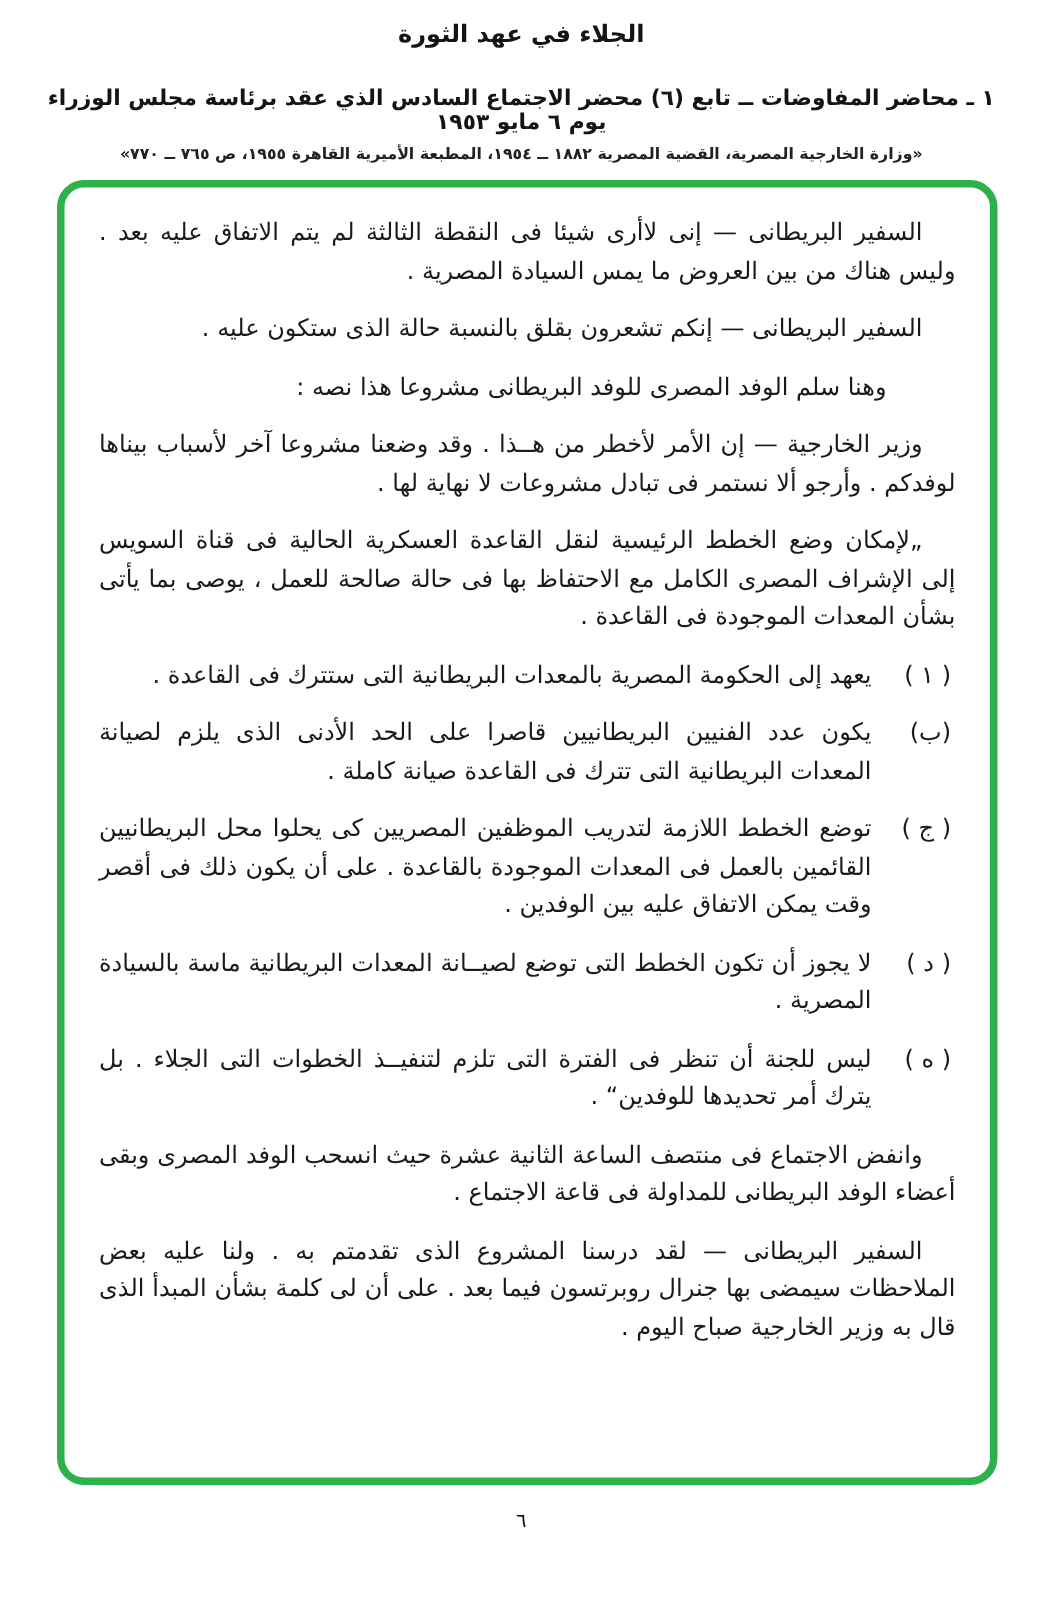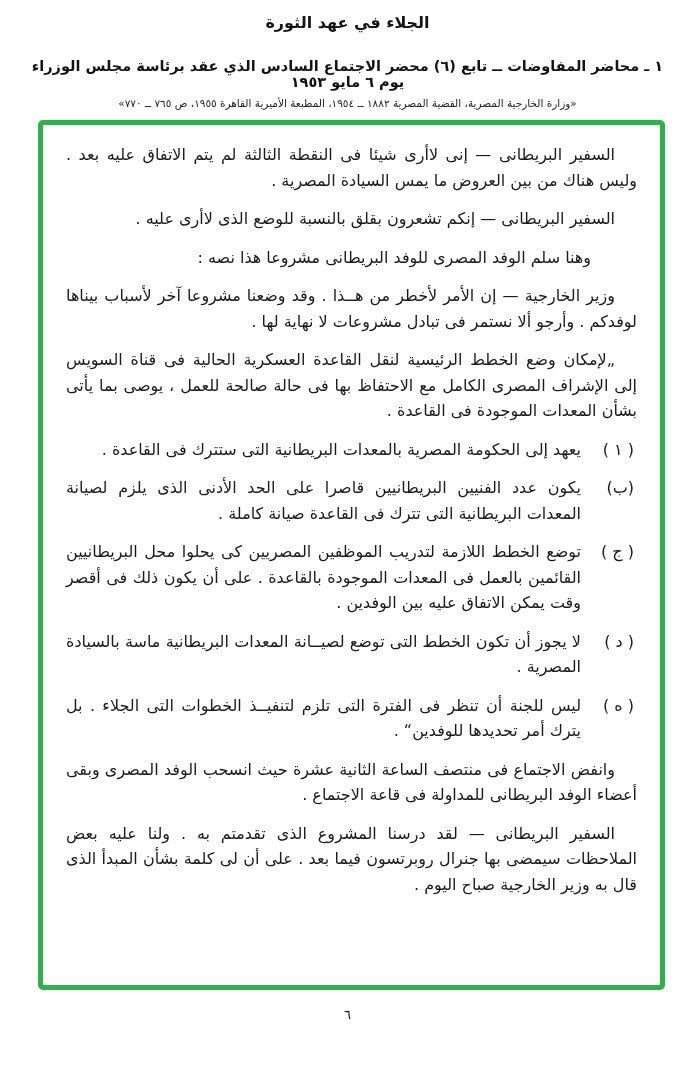--- a/index.html
+++ b/index.html
@@ -29,28 +29,28 @@
     letter-spacing: 0.3px;
   }
   .subtitle {
     font-size: 14.5px;
     font-weight: bold;
     margin-top: 26px;
     padding: 0 30px;
   }
   .source {
     font-size: 10.5px;
-    font-weight: normal;
+    font-weight: bold;
     margin-top: 7px;
     color: #222222;
   }
   .highlight-box {
     margin: 11px 30px 0 38px;
     border: 5px solid #2db14a;
-    border-radius: 5px;
+    border-radius: 18px;
     padding: 17px 23px 10px 23px;
     box-sizing: border-box;
     min-height: 870px;
   }
   .content {
     direction: rtl;
     font-size: 16px;
     line-height: 25.5px;
     text-align: justify;
     color: #1a1a1a;
@@ -88,21 +88,21 @@
 
   <div class="header">
     <div class="title">الجلاء في عهد الثورة</div>
     <div class="subtitle">١ ـ محاضر المفاوضات ــ تابع (٦) محضر الاجتماع السادس الذي عقد برئاسة مجلس الوزراء يوم ٦ مايو ١٩٥٣</div>
     <div class="source">«وزارة الخارجية المصرية، القضية المصرية ١٨٨٢ ــ ١٩٥٤، المطبعة الأميرية القاهرة ١٩٥٥، ص ٧٦٥ ــ ٧٧٠»</div>
   </div>
 
   <div class="highlight-box">
     <div class="content" id="content">
         <div class="para">السفير البريطانى — إنى لاأرى شيئا فى النقطة الثالثة لم يتم الاتفاق عليه بعد . وليس هناك من بين العروض ما يمس السيادة المصرية .</div>
-        <div class="para">السفير البريطانى — إنكم تشعرون بقلق بالنسبة للوضع الذى لاأرى عليه .</div>
+        <div class="para">السفير البريطانى — إنكم تشعرون بقلق بالنسبة حالة الذى ستكون عليه .</div>
         <div class="para wide">وهنا سلم الوفد المصرى للوفد البريطانى مشروعا هذا نصه :</div>
         <div class="para">وزير الخارجية — إن الأمر لأخطر من هــذا . وقد وضعنا مشروعا آخر لأسباب بيناها لوفدكم . وأرجو ألا نستمر فى تبادل مشروعات لا نهاية لها .</div>
         <div class="para">„لإمكان وضع الخطط الرئيسية لنقل القاعدة العسكرية الحالية فى قناة السويس إلى الإشراف المصرى الكامل مع الاحتفاظ بها فى حالة صالحة للعمل ، يوصى بما يأتى بشأن المعدات الموجودة فى القاعدة .</div>
         <div class="li"><span class="marker">( ١ )</span><span>يعهد إلى الحكومة المصرية بالمعدات البريطانية التى ستترك فى القاعدة .</span></div>
         <div class="li"><span class="marker">(ب)</span><span>يكون عدد الفنيين البريطانيين قاصرا على الحد الأدنى الذى يلزم لصيانة المعدات البريطانية التى تترك فى القاعدة صيانة كاملة .</span></div>
         <div class="li"><span class="marker">( ج )</span><span>توضع الخطط اللازمة لتدريب الموظفين المصريين كى يحلوا محل البريطانيين القائمين بالعمل فى المعدات الموجودة بالقاعدة . على أن يكون ذلك فى أقصر وقت يمكن الاتفاق عليه بين الوفدين .</span></div>
         <div class="li"><span class="marker">( د )</span><span>لا يجوز أن تكون الخطط التى توضع لصيــانة المعدات البريطانية ماسة بالسيادة المصرية .</span></div>
         <div class="li"><span class="marker">( ه )</span><span>ليس للجنة أن تنظر فى الفترة التى تلزم لتنفيــذ الخطوات التى الجلاء . بل يترك أمر تحديدها للوفدين“ .</span></div>
         <div class="para">وانفض الاجتماع فى منتصف الساعة الثانية عشرة حيث انسحب الوفد المصرى وبقى أعضاء الوفد البريطانى للمداولة فى قاعة الاجتماع .</div>
         <div class="para">السفير البريطانى — لقد درسنا المشروع الذى تقدمتم به . ولنا عليه بعض الملاحظات سيمضى بها جنرال روبرتسون فيما بعد . على أن لى كلمة بشأن المبدأ الذى قال به وزير الخارجية صباح اليوم .</div>

